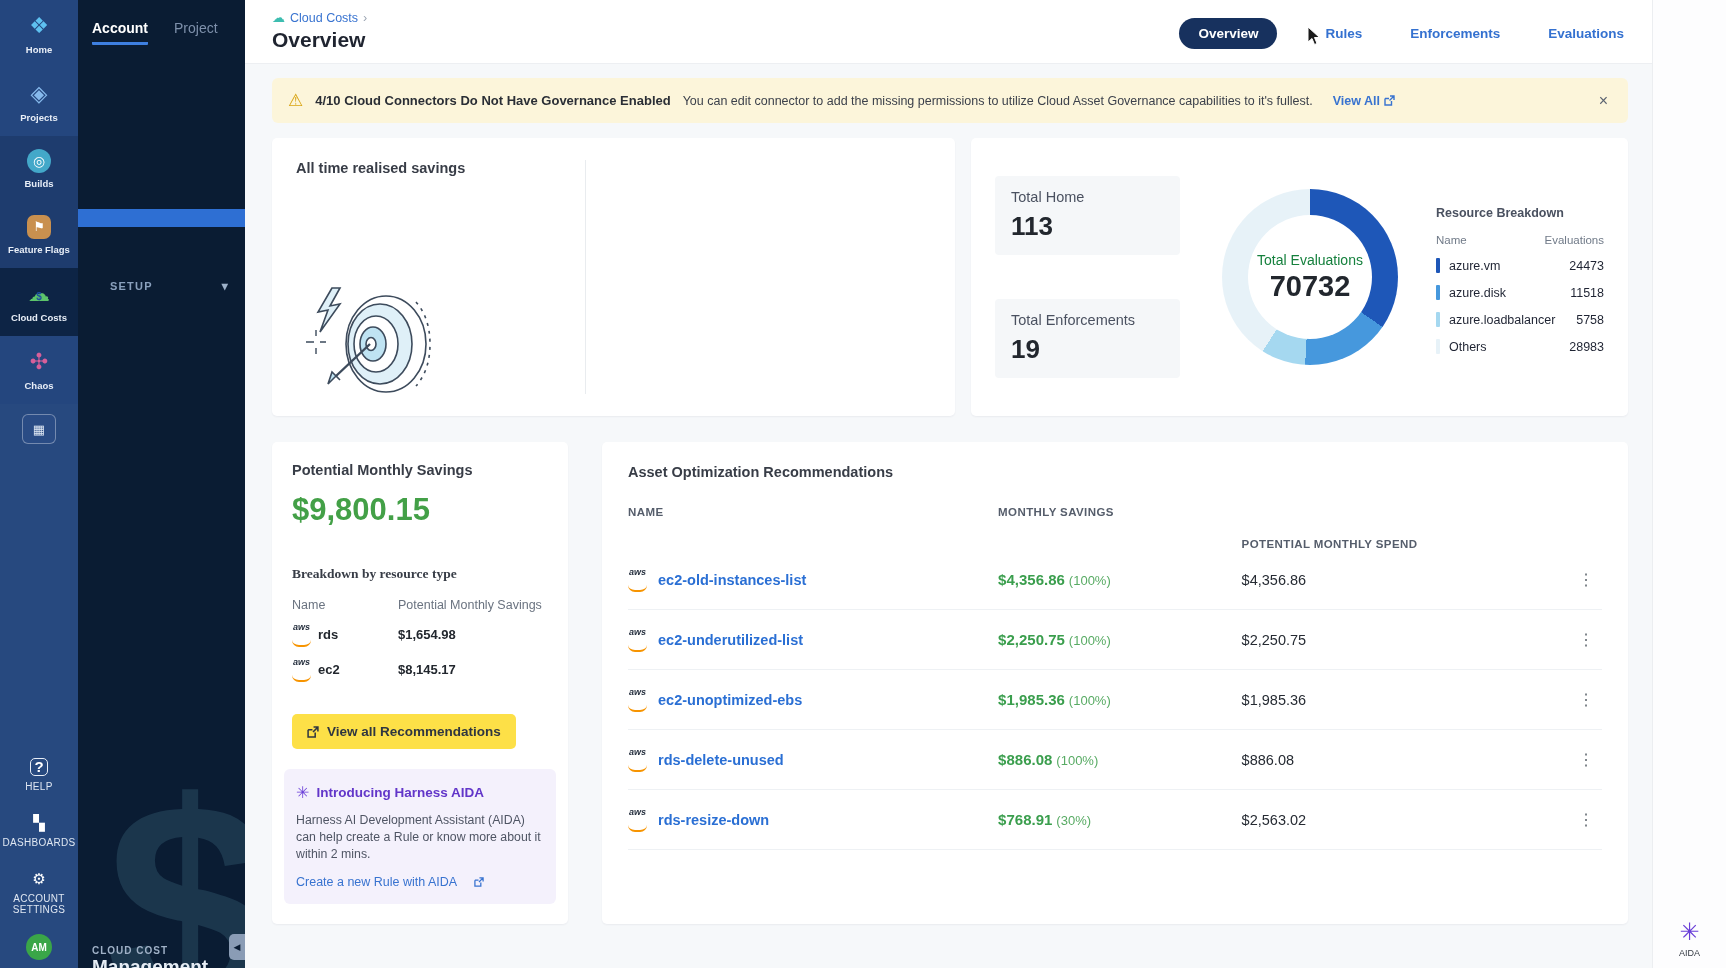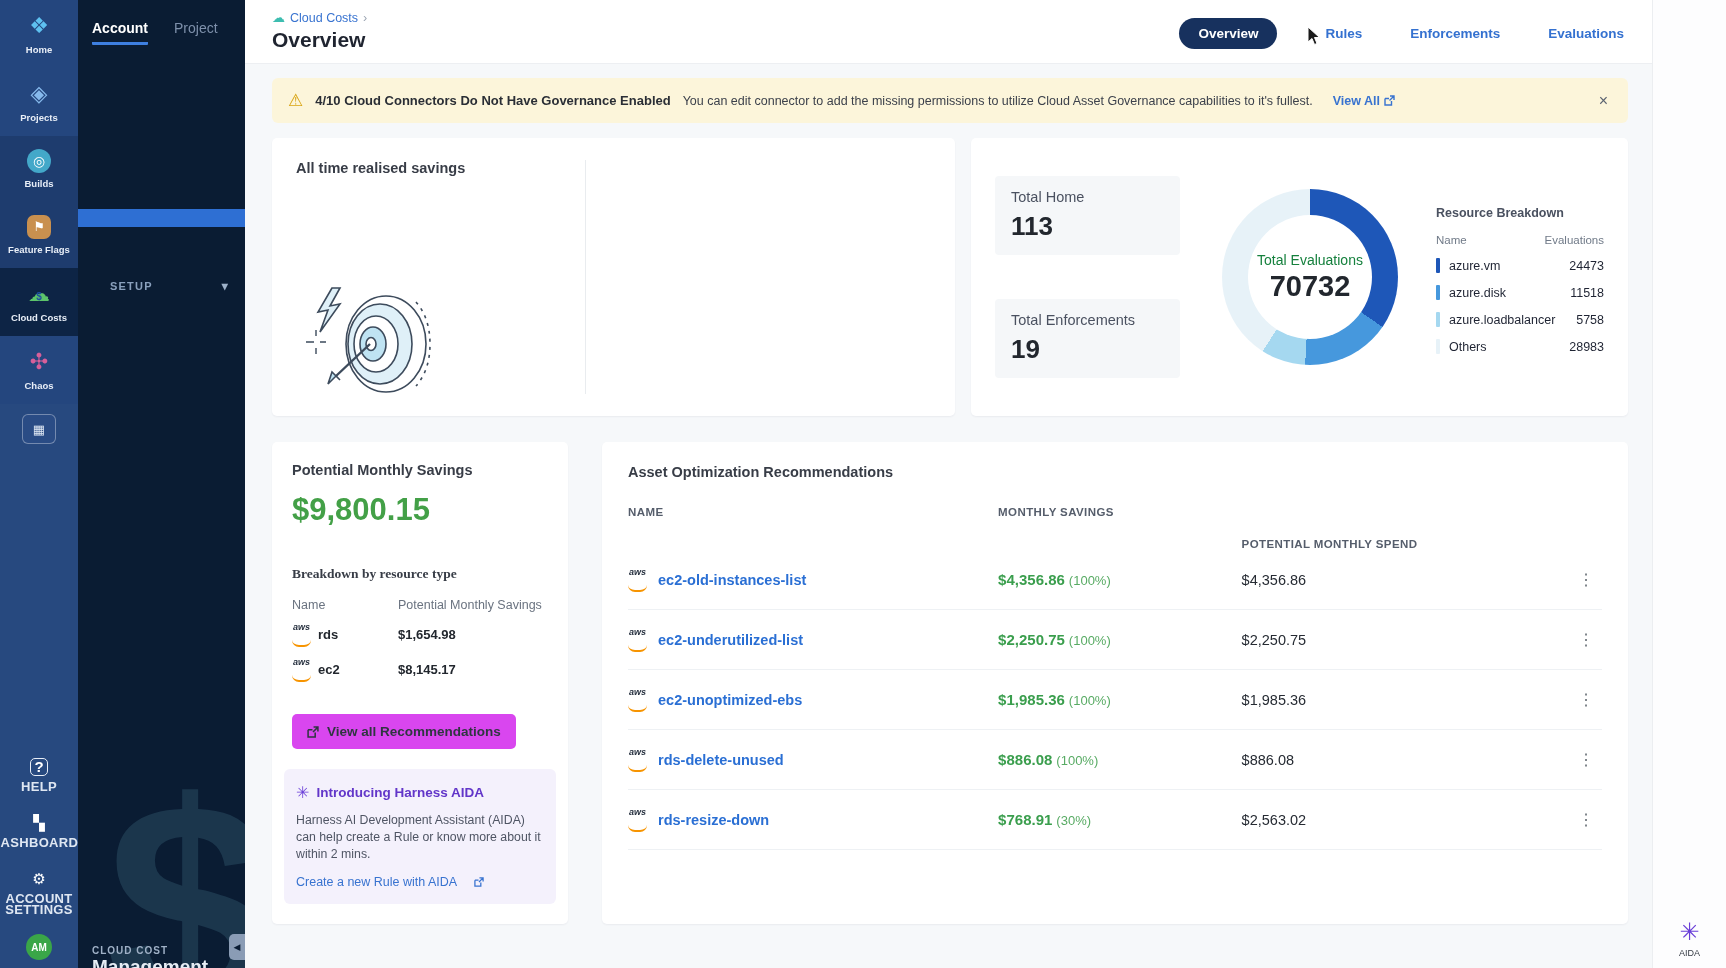--- a/index.html
+++ b/index.html
@@ -15,21 +15,21 @@
   .rail-icon.chip-square { width:24px; height:24px; border-radius:7px; font-size:13px; }
   .rail-icon.chip-circle { width:24px; height:24px; border-radius:50%; font-size:14px; }
   .rail-label { font-size:9.5px; margin-top:5px; color:#e8eef7; text-align:center; line-height:11px; font-weight:bold; }
   .dollar-badge { position:absolute; top:4px; left:50%; transform:translateX(-50%); font-size:10px; font-weight:bold; color:#1d4f9e; }
   .apps-row { display:flex; justify-content:center; padding:10px 0 6px; background:#27497f; }
   .apps-btn { width:34px; height:30px; border:1px solid rgba(255,255,255,.35); border-radius:6px; display:flex; align-items:center; justify-content:center; color:#dfe8f4; font-size:13px; cursor:pointer; background:#2a4c85; }
   .rail-spacer { flex:1; background:#27497f; }
   .rail-bottom { background:#27497f; display:flex; flex-direction:column; align-items:center; padding-bottom:8px; }
   .rail-bottom .rail-item { background:transparent; padding:11px 2px; }
   .rail-bottom .rail-icon { font-size:15px; height:18px; }
-  .rail-bottom .rail-label { font-size:13px; letter-spacing:.3px; font-weight:bold; color:#dfe7f2; white-space:pre-line; }
+  .rail-bottom .rail-label { font-size:10px; letter-spacing:.3px; font-weight:normal; color:#dfe7f2; white-space:pre-line; }
   .help-chip { border:1.5px solid #e8eef7; border-radius:5px; width:18px; height:15px; font-size:10px; font-weight:bold; display:flex; align-items:center; justify-content:center; }
   .avatar { width:26px; height:26px; border-radius:50%; background:#3aa648; color:#fff; font-size:10px; font-weight:bold; display:flex; align-items:center; justify-content:center; margin-top:8px; cursor:pointer; }
 
   
   .sidebar { width:167px; background:#0a1c33; color:#c8d4e4; display:flex; flex-direction:column; position:relative; flex-shrink:0; overflow:hidden; }
   .side-tabs { display:flex; gap:26px; padding:20px 0 10px 14px; align-items:baseline; }
   .side-tab { font-size:14px; color:#7e90ab; cursor:pointer; padding-bottom:6px; }
   .side-tab.active { color:#fff; font-weight:bold; border-bottom:3px solid #3e7fe0; border-radius:1px; }
   .side-menu { margin-top:10px; }
   .side-item { font-size:13px; padding:9px 10px 9px 32px; cursor:pointer; color:#c8d4e4; }
@@ -101,21 +101,21 @@
 
   .row2 { display:grid; grid-template-columns:296px 1fr; gap:34px; margin-top:26px; }
   .card-potential { padding:20px; }
   .pot-title { font-size:14.5px; font-weight:bold; color:#383d47; }
   .pot-value { font-size:31px; font-weight:bold; color:#43a047; margin-top:14px; }
   .pot-sub { font-size:13.5px; font-weight:bold; color:#383d47; margin-top:38px;font-family:Liberation Serif, serif; }
   .pot-head { display:flex; font-size:12.5px; color:#6a7380; margin-top:16px; }
   .pot-head .c2, .pot-row .pot-val { margin-left:auto; width:150px; text-align:left; }
   .pot-row { display:flex; align-items:center; margin-top:10px; font-size:13px; color:#22272e; font-weight:bold; }
   .aws-mini { font-size:9px; font-weight:bold; font-style:italic; color:#252f3e; border-bottom:2px solid #f79400; border-radius:0 0 7px 7px; padding:0 1px 13px; margin-right:7px; }
-  .btn-secondary { margin-top:32px; background:#d946ef; border:none; border-radius:5px; padding:10px 15px; font-size:13.5px; font-weight:bold; color:#2f3640; cursor:pointer; font-family:inherit; display:inline-flex; gap:8px; align-items:center; }
+  .btn-secondary { margin-top:32px; background:#fde047; border:none; border-radius:5px; padding:10px 15px; font-size:13.5px; font-weight:bold; color:#2f3640; cursor:pointer; font-family:inherit; display:inline-flex; gap:8px; align-items:center; }
   .aida-panel { margin:20px -8px 0 -8px; background:#f4f1fc; border-radius:6px; padding:14px 12px; }
   .aida-head { display:flex; align-items:center; gap:7px; }
   .aida-flower { color:#6a3fd8; font-size:16px; }
   .aida-title { font-size:13.5px; font-weight:bold; color:#6236c9; }
   .aida-body { font-size:12.3px; color:#4f5564; line-height:17px; margin-top:10px; }
   .aida-link { font-size:12.5px; color:#3873d0; margin-top:12px; display:inline-flex; gap:17px; align-items:center; cursor:pointer; }
 
   .card-recs { padding:22px 26px; }
   .recs-title { font-size:14.5px; font-weight:bold; color:#383d47; }
   .rec-head { display:flex; margin-top:26px; font-size:11.5px; font-weight:bold; letter-spacing:.4px; color:#555d6b; }

